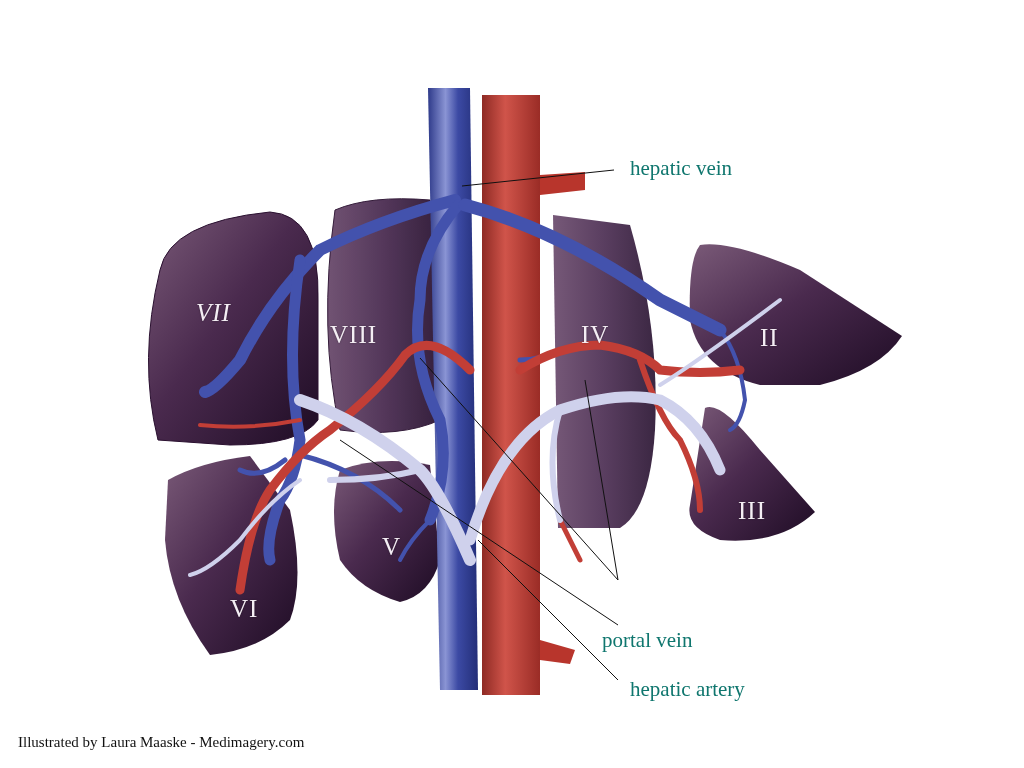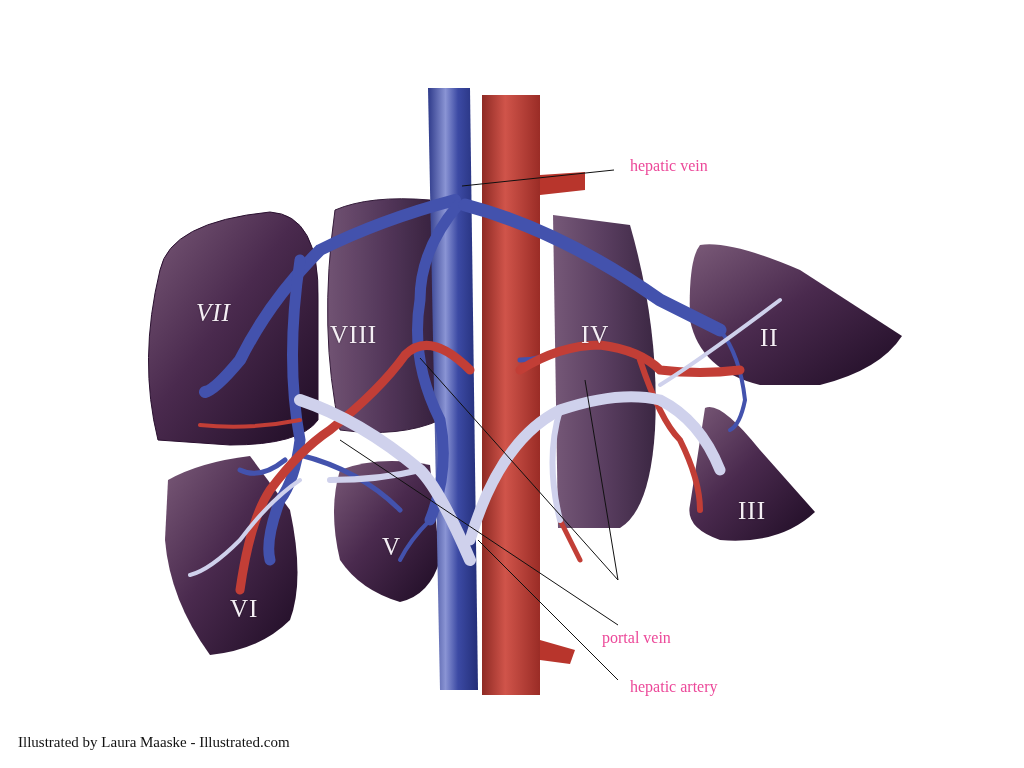--- a/index.html
+++ b/index.html
@@ -1,18 +1,18 @@
 <!DOCTYPE html>
 <html><head>
 <meta charset="utf-8">
 <style>
   html,body{margin:0;padding:0;background:#ffffff;}
   #stage{position:relative;width:1024px;height:768px;overflow:hidden;background:#ffffff;font-family:"Liberation Serif","DejaVu Serif",serif;}
   svg{position:absolute;left:0;top:0;}
-  .label{position:absolute;color:#ec4899;font-size:16px;white-space:nowrap;line-height:1;}
+  .label{position:absolute;color:#0f766e;font-size:21px;white-space:nowrap;line-height:1;}
   .seg{position:absolute;color:#f4eef4;font-size:25px;line-height:1;text-shadow:0 0 2px rgba(0,0,0,.35);letter-spacing:1px;}
   .credit{position:absolute;left:18px;top:734px;font-size:15px;color:#111;white-space:nowrap;}
 </style>
 </head>
 <body>
 
 <div id="stage">
   <svg width="1024" height="768" viewBox="0 0 1024 768">
     <defs>
       <linearGradient id="segGrad" x1="0" y1="0" x2="1" y2="1">
@@ -101,14 +101,14 @@
   <div class="seg" style="left:572px;top:322px;margin-left:9px;">IV</div>
   <div class="seg" style="left:760px;top:325px;">II</div>
   <div class="seg" style="left:738px;top:498px;text-align:right;">III</div>
   <div class="seg" style="left:382px;top:534px;">V</div>
   <div class="seg" style="left:230px;top:596px;">VI</div>
 
   <div class="label" style="left:630px;top:158px;">hepatic vein</div>
   <div class="label" style="left:602px;top:630px;font-family:Liberation Serif, serif;">portal vein</div>
   <div class="label" style="left:630px;top:679px;">hepatic artery</div>
 
-  <div class="credit">Illustrated by Laura Maaske - Illustrated.com</div>
+  <div class="credit">Illustrated by Laura Maaske - Medimagery.com</div>
 </div>
 
 </body></html>

